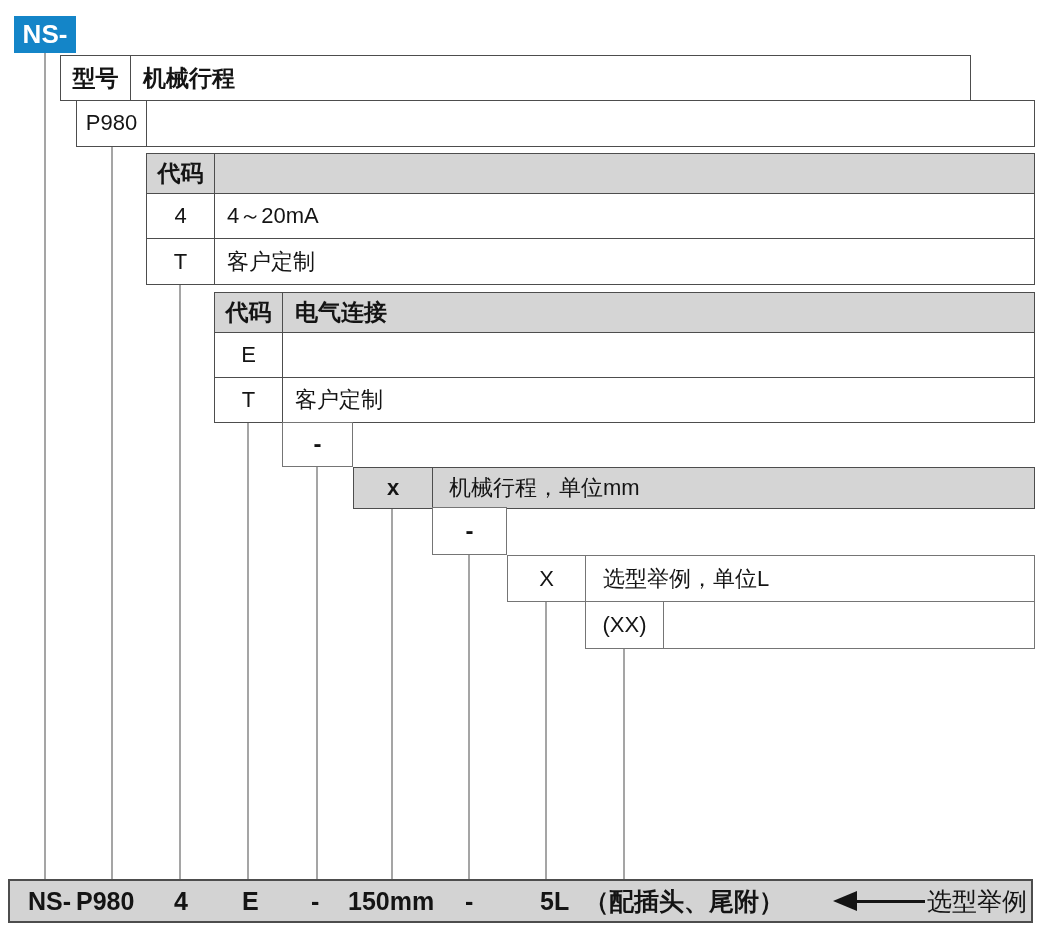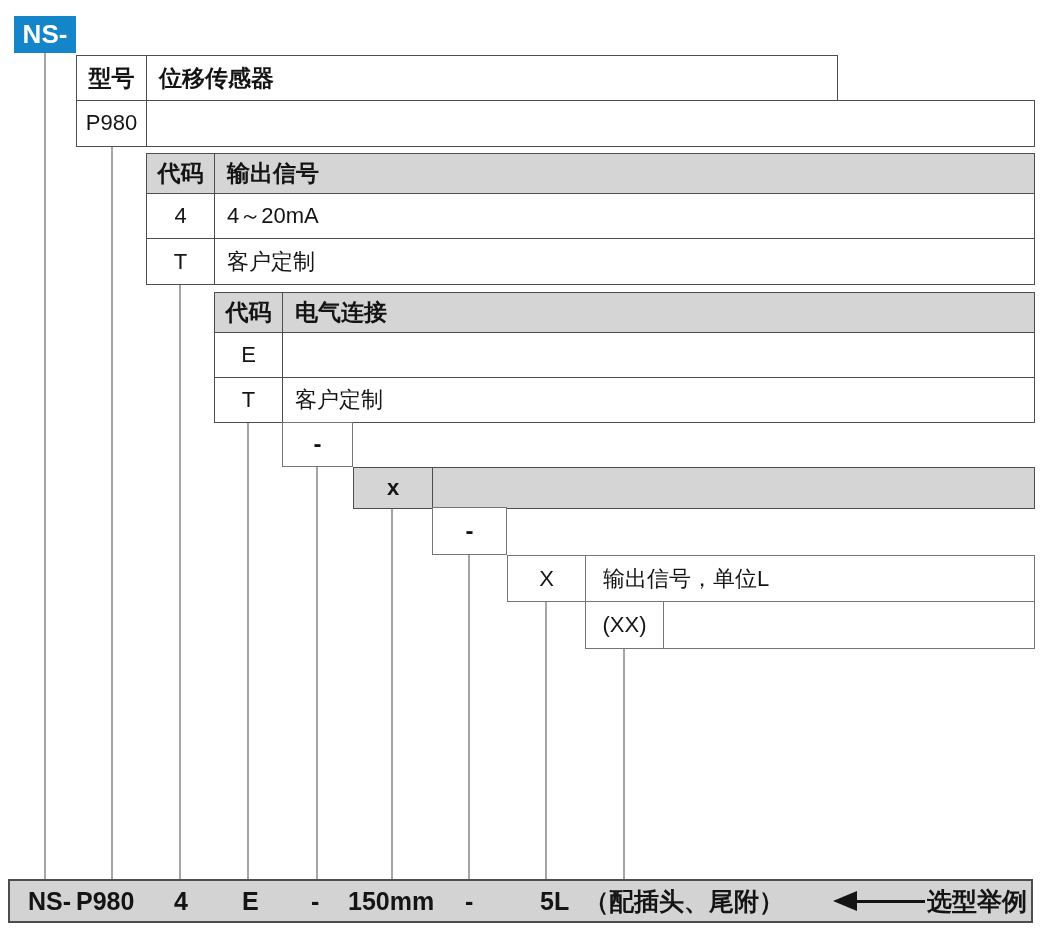--- a/index.html
+++ b/index.html
@@ -34,21 +34,21 @@
   .brandbox{position:absolute;left:14px;top:16px;width:62px;height:37px;background:var(--brand-blue);
         color:#fff;font-weight:bold;font-size:26px;display:flex;align-items:center;justify-content:center;}
   .tmrow{position:absolute;left:76px;top:16px;width:959px;height:37px;box-sizing:border-box;
         border:1.5px solid var(--border-dark);background:var(--header-gray);
         display:flex;align-items:center;padding-left:12px;font-size:21px;}
 
   
   .bar{position:absolute;left:8px;top:879px;width:1025px;height:44px;box-sizing:border-box;
        background:var(--bar-gray);border:2px solid var(--border-dark);}
   .bar span{position:absolute;top:50%;transform:translateY(-50%);font-weight:bold;font-size:25px;white-space:nowrap;}
-  .bar .note{font-weight:bold;}
+  .bar .note{font-weight:normal;}
   .arrow{position:absolute;left:823px;top:50%;transform:translateY(-50%);
          display:flex;align-items:center;width:92px;}
   .arrow .tri{width:0;height:0;border-top:10px solid transparent;border-bottom:10px solid transparent;
          border-right:24px solid #141414;}
   .arrow .shaft{height:3px;background:#141414;flex:1 1 auto;}
 </style>
 </head>
 <body>
 
 <div class="stage">
@@ -60,31 +60,30 @@
   <div class="vline" style="left:316px;top:466px;height:413px"></div>
   <div class="vline" style="left:391px;top:508px;height:371px"></div>
   <div class="vline" style="left:468px;top:554px;height:325px"></div>
   <div class="vline" style="left:545px;top:602px;height:277px"></div>
   <div class="vline" style="left:623px;top:648px;height:231px"></div>
 
   <div class="brandbox">
     <span>NS-</span>
   </div>
 
-  <div class="row" style="left:76px;top:55px;width:762px;height:46px">
+  <div class="row" style="left:60px;top:55px;width:911px;height:46px">
     <div class="code hdr" style="width:70px">型号</div>
-    <div class="desc hdr">位移传感器</div>
+    <div class="desc hdr">机械行程</div>
   </div>
   <div class="row" style="left:76px;top:99.5px;width:959px;height:47px">
     <div class="code" style="width:70px">P980</div>
   </div>
 
   <div class="row gray" style="left:146px;top:153px;width:889px;height:41px">
     <div class="code hdr" style="width:68px">代码</div>
-    <div class="desc hdr">输出信号</div>
   </div>
   <div class="row" style="left:146px;top:192.5px;width:889px;height:47px">
     <div class="code" style="width:68px">4</div>
     <div class="desc">4～20mA</div>
   </div>
   <div class="row" style="left:146px;top:238px;width:889px;height:47px">
     <div class="code" style="width:68px">T</div>
     <div class="desc">客户定制</div>
   </div>
 
@@ -97,27 +96,28 @@
   </div>
   <div class="row" style="left:214px;top:377px;width:821px;height:46px">
     <div class="code" style="width:68px">T</div>
     <div class="desc">客户定制</div>
   </div>
 
   <div class="single" style="left:282px;top:421.5px;width:71px;height:45px">-</div>
 
   <div class="row gray" style="left:353px;top:466.5px;width:682px;height:42px">
     <div class="code" style="width:79px;font-weight:bold">x</div>
+    <div class="desc" style="padding-left:16px">机械行程，单位mm</div>
   </div>
 
   <div class="single" style="left:432px;top:507px;width:75px;height:48px">-</div>
 
   <div class="row lite" style="left:507px;top:555px;width:528px;height:47px">
     <div class="code" style="width:78px">X</div>
-    <div class="desc" style="padding-left:17px">输出信号，单位L</div>
+    <div class="desc" style="padding-left:17px">选型举例，单位L</div>
   </div>
 
   <div class="row lite" style="left:585px;top:600.5px;width:450px;height:48px">
     <div class="code" style="width:78px">(XX)</div>
   </div>
 
   <div class="bar">
     <span style="left:18px">NS-</span>
     <span style="left:66px">P980</span>
     <span style="left:164px">4</span>

